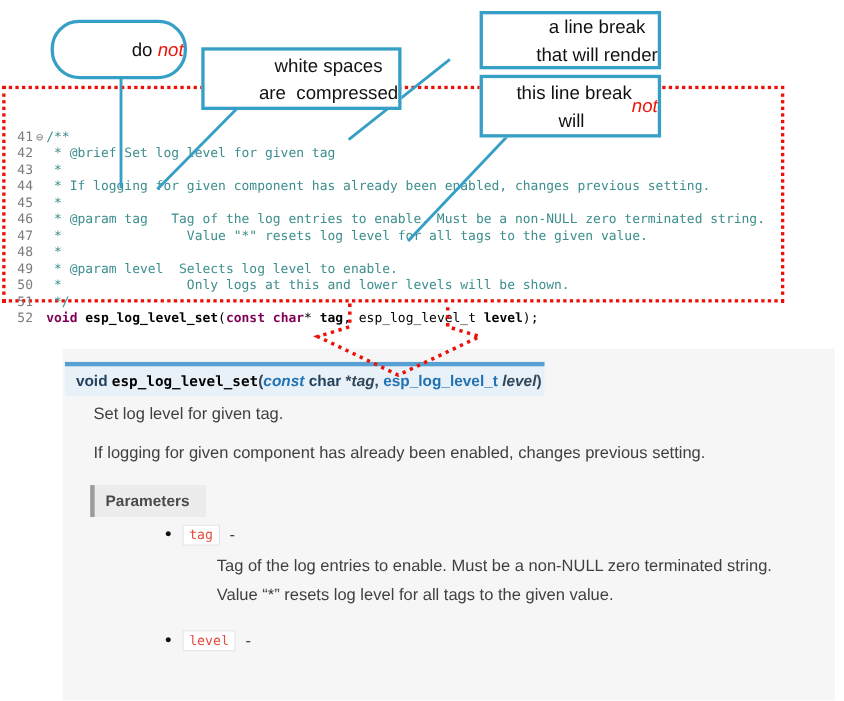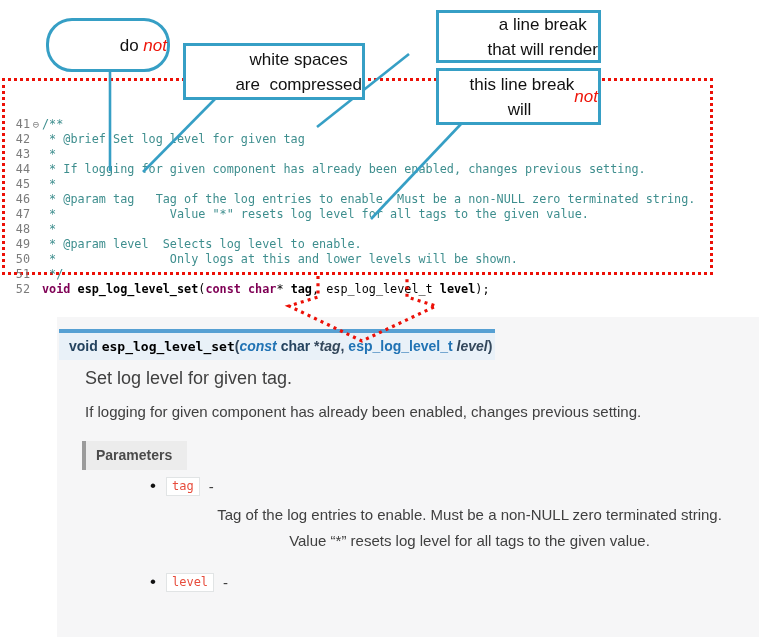--- a/index.html
+++ b/index.html
@@ -49,40 +49,40 @@
     background:#e9f1f8;border-top:4px solid #56a0d3;
     padding-left:10px;line-height:27px;white-space:nowrap;
     font-size:14px;
   }
   #signature-bar .sig-kw{color:#24435f;font-weight:700;}
   #signature-bar .sig-plain{color:#33475b;font-weight:700;}
   #signature-bar .sig-name{font-family:"DejaVu Sans Mono",monospace;font-weight:700;color:#000;font-size:13px;}
   #signature-bar .sig-const{color:#2173b4;font-weight:700;font-style:italic;}
   #signature-bar .sig-type{color:#2173b4;font-weight:700;}
   #signature-bar .sig-param{color:#33475b;font-weight:700;font-style:italic;}
-  #doc-brief{position:absolute;left:28px;top:51px;font-size:18px;}
+  #doc-brief{position:absolute;left:28px;top:51px;font-size:15px;}
   #doc-detail{position:absolute;left:28px;top:86px;font-size:15px;}
   #parameters-box{
     position:absolute;left:25px;top:124px;
     background:#ececec;border-left:4px solid #9b9b9b;
     padding:6px 15px 7px 10px;font-size:14px;font-weight:bold;color:#4a4a4a;
   }
   #parameter-list{
     position:absolute;left:93px;top:158px;width:600px;
     margin:0;padding:0;list-style:none;
   }
   #parameter-list li{margin-bottom:17px;}
   .chip-row{display:flex;align-items:center;height:22px;margin-bottom:5px;}
   .bullet-dot{font-size:17px;color:#111;margin-right:10px;}
   .param-chip{
     font-family:"DejaVu Sans Mono",monospace;font-size:12px;color:#e74c3c;
     background:#ffffff;border:1px solid #e1e4e5;padding:1px 5px 2px 5px;
   }
   .param-dash{margin-left:9px;color:#404040;font-size:15px;}
-  .param-desc{margin-left:47px;width:545px;font-size:15px;line-height:26px;color:#404040;text-align:center;}
+  .param-desc{margin-left:47px;width:545px;font-size:15px;line-height:26px;color:#404040;}
 </style>
 </head>
 <body>
 
 <div id="canvas">
 
   <div id="code-outline"></div>
 
   <div id="code-editor">
     <div id="code-lines">

